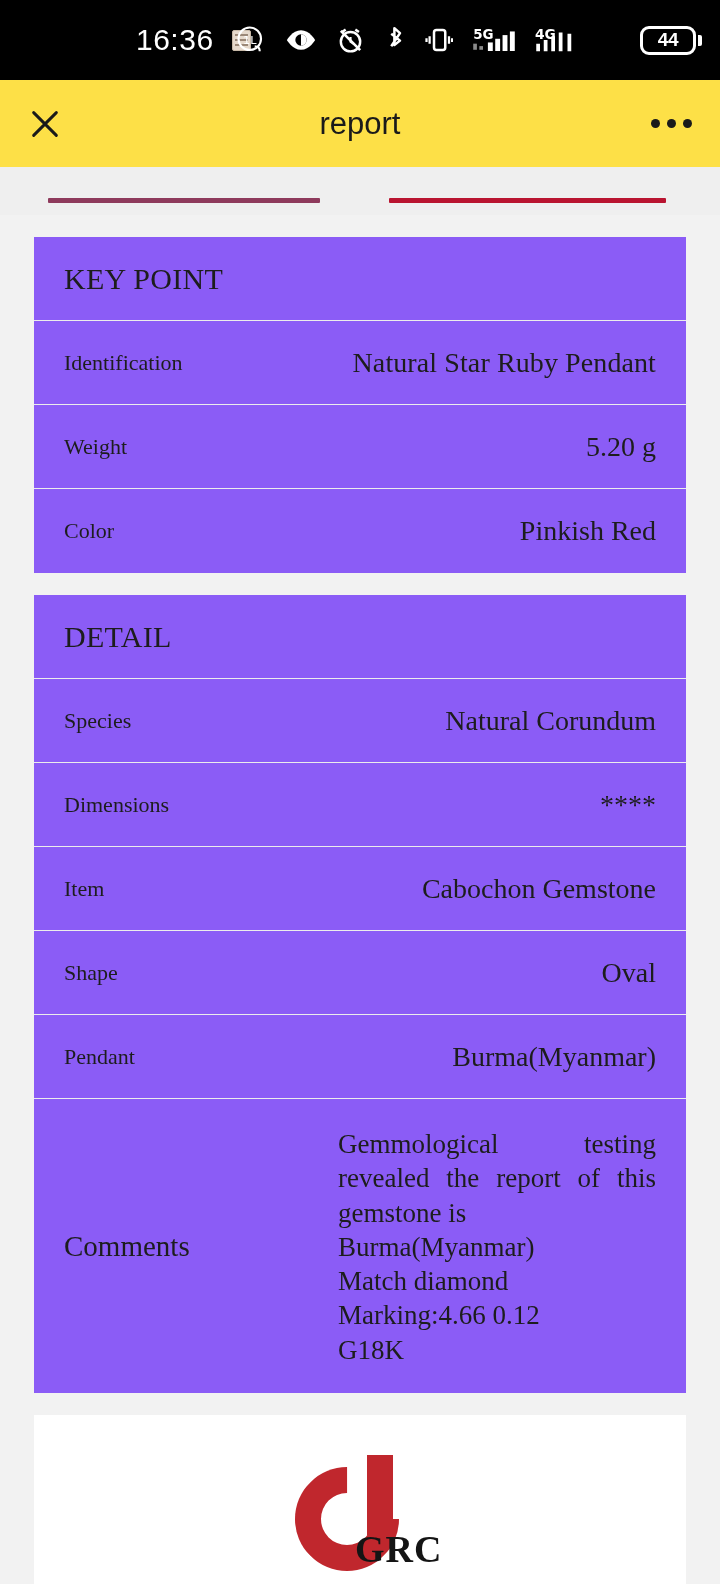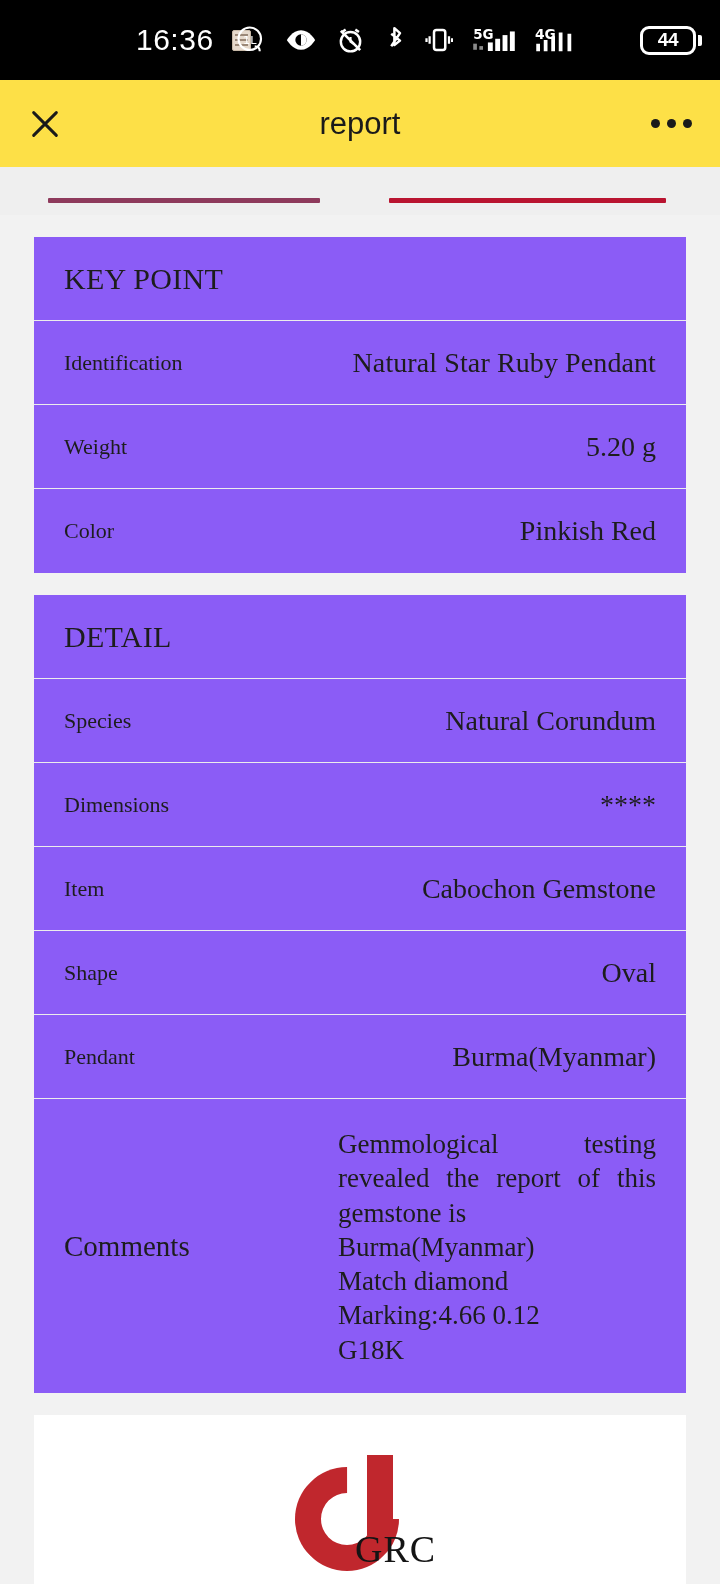--- a/index.html
+++ b/index.html
@@ -121,21 +121,21 @@
     position:absolute; left:0; top:12px; width:104px; height:104px;
     border:26px solid #c0272d; border-radius:50%;
     border-right-color:transparent; transform:rotate(-45deg);
   }
   .logo-bar{
     position:absolute; left:72px; top:0; width:26px; height:80px;
     background:#c0272d;
   }
   .logo-grc{
     position:absolute; left:60px; top:72px;
-    font-family:"Liberation Serif", serif; font-weight:400;
+    font-family:"Liberation Serif", serif; font-weight:700;
     font-size:38px; letter-spacing:1px; color:#141414;
   }
 </style>
 </head>
 <body>
 
 <div class="statusbar">
   <div class="sb-left">
     <span class="sb-clock">16:36</span>
     <span class="sb-noteicon"></span>

